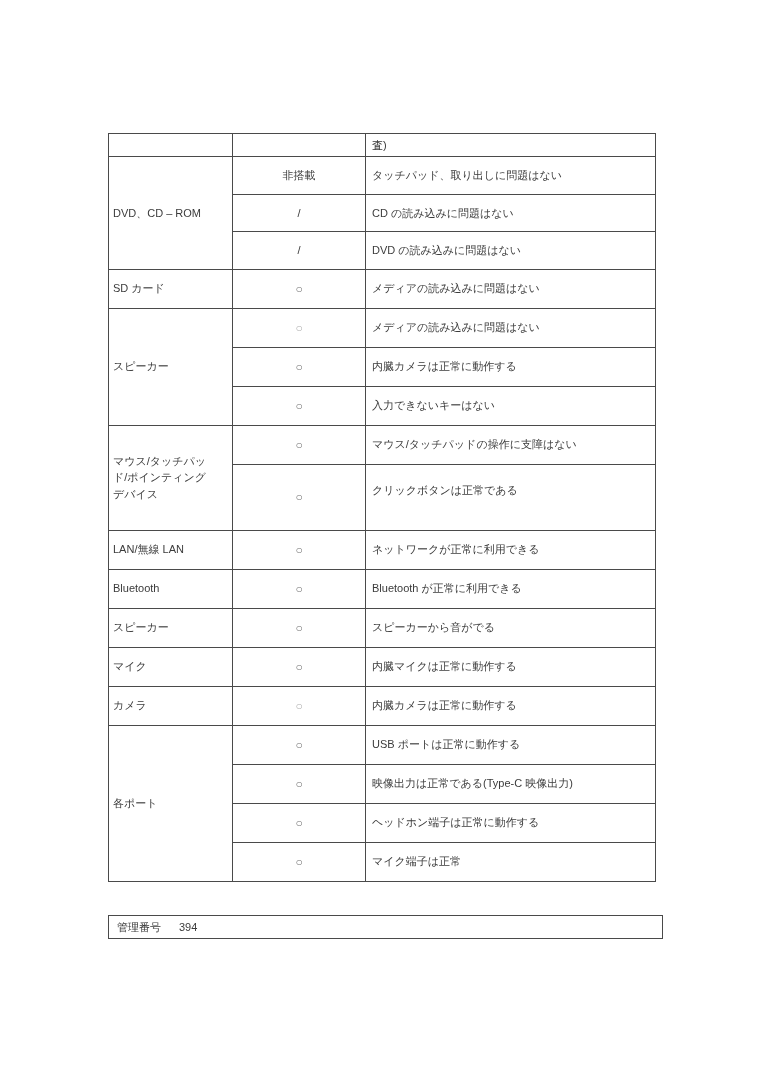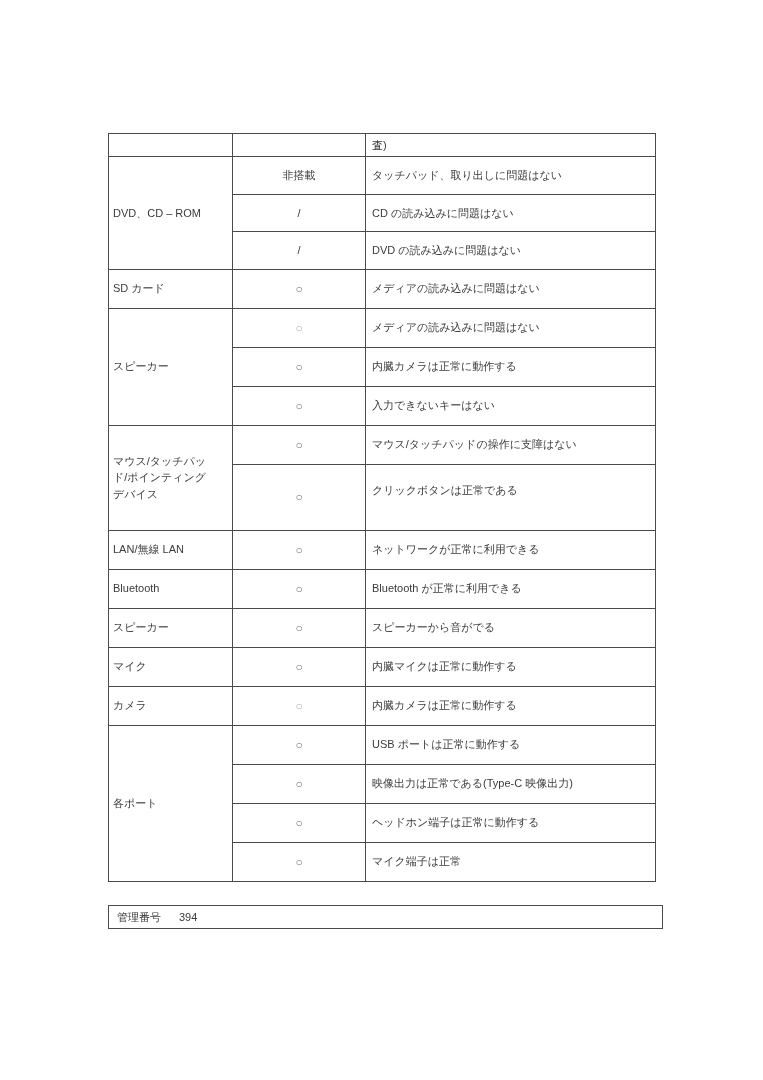--- a/index.html
+++ b/index.html
@@ -41,21 +41,21 @@
   .device-wrap { display: inline-block; max-width: 94px; }
 
   td.detail.top { vertical-align: top; padding-top: 17px; }
 
   .remarks {
     margin-top: 7px;
     font-size: 11px;
     color: #3b3b3b;
   }
   .mgmt-box {
-    margin-top: 23px;
+    margin-top: 33px;
     width: 545px;
     height: 22px;
     border: 1px solid #4a4a4a;
     font-size: 11px;
     line-height: 22px;
     padding-left: 8px;
     box-sizing: content-box;
     color: #3b3b3b;
   }
   .mgmt-box .num { margin-left: 18px; }

